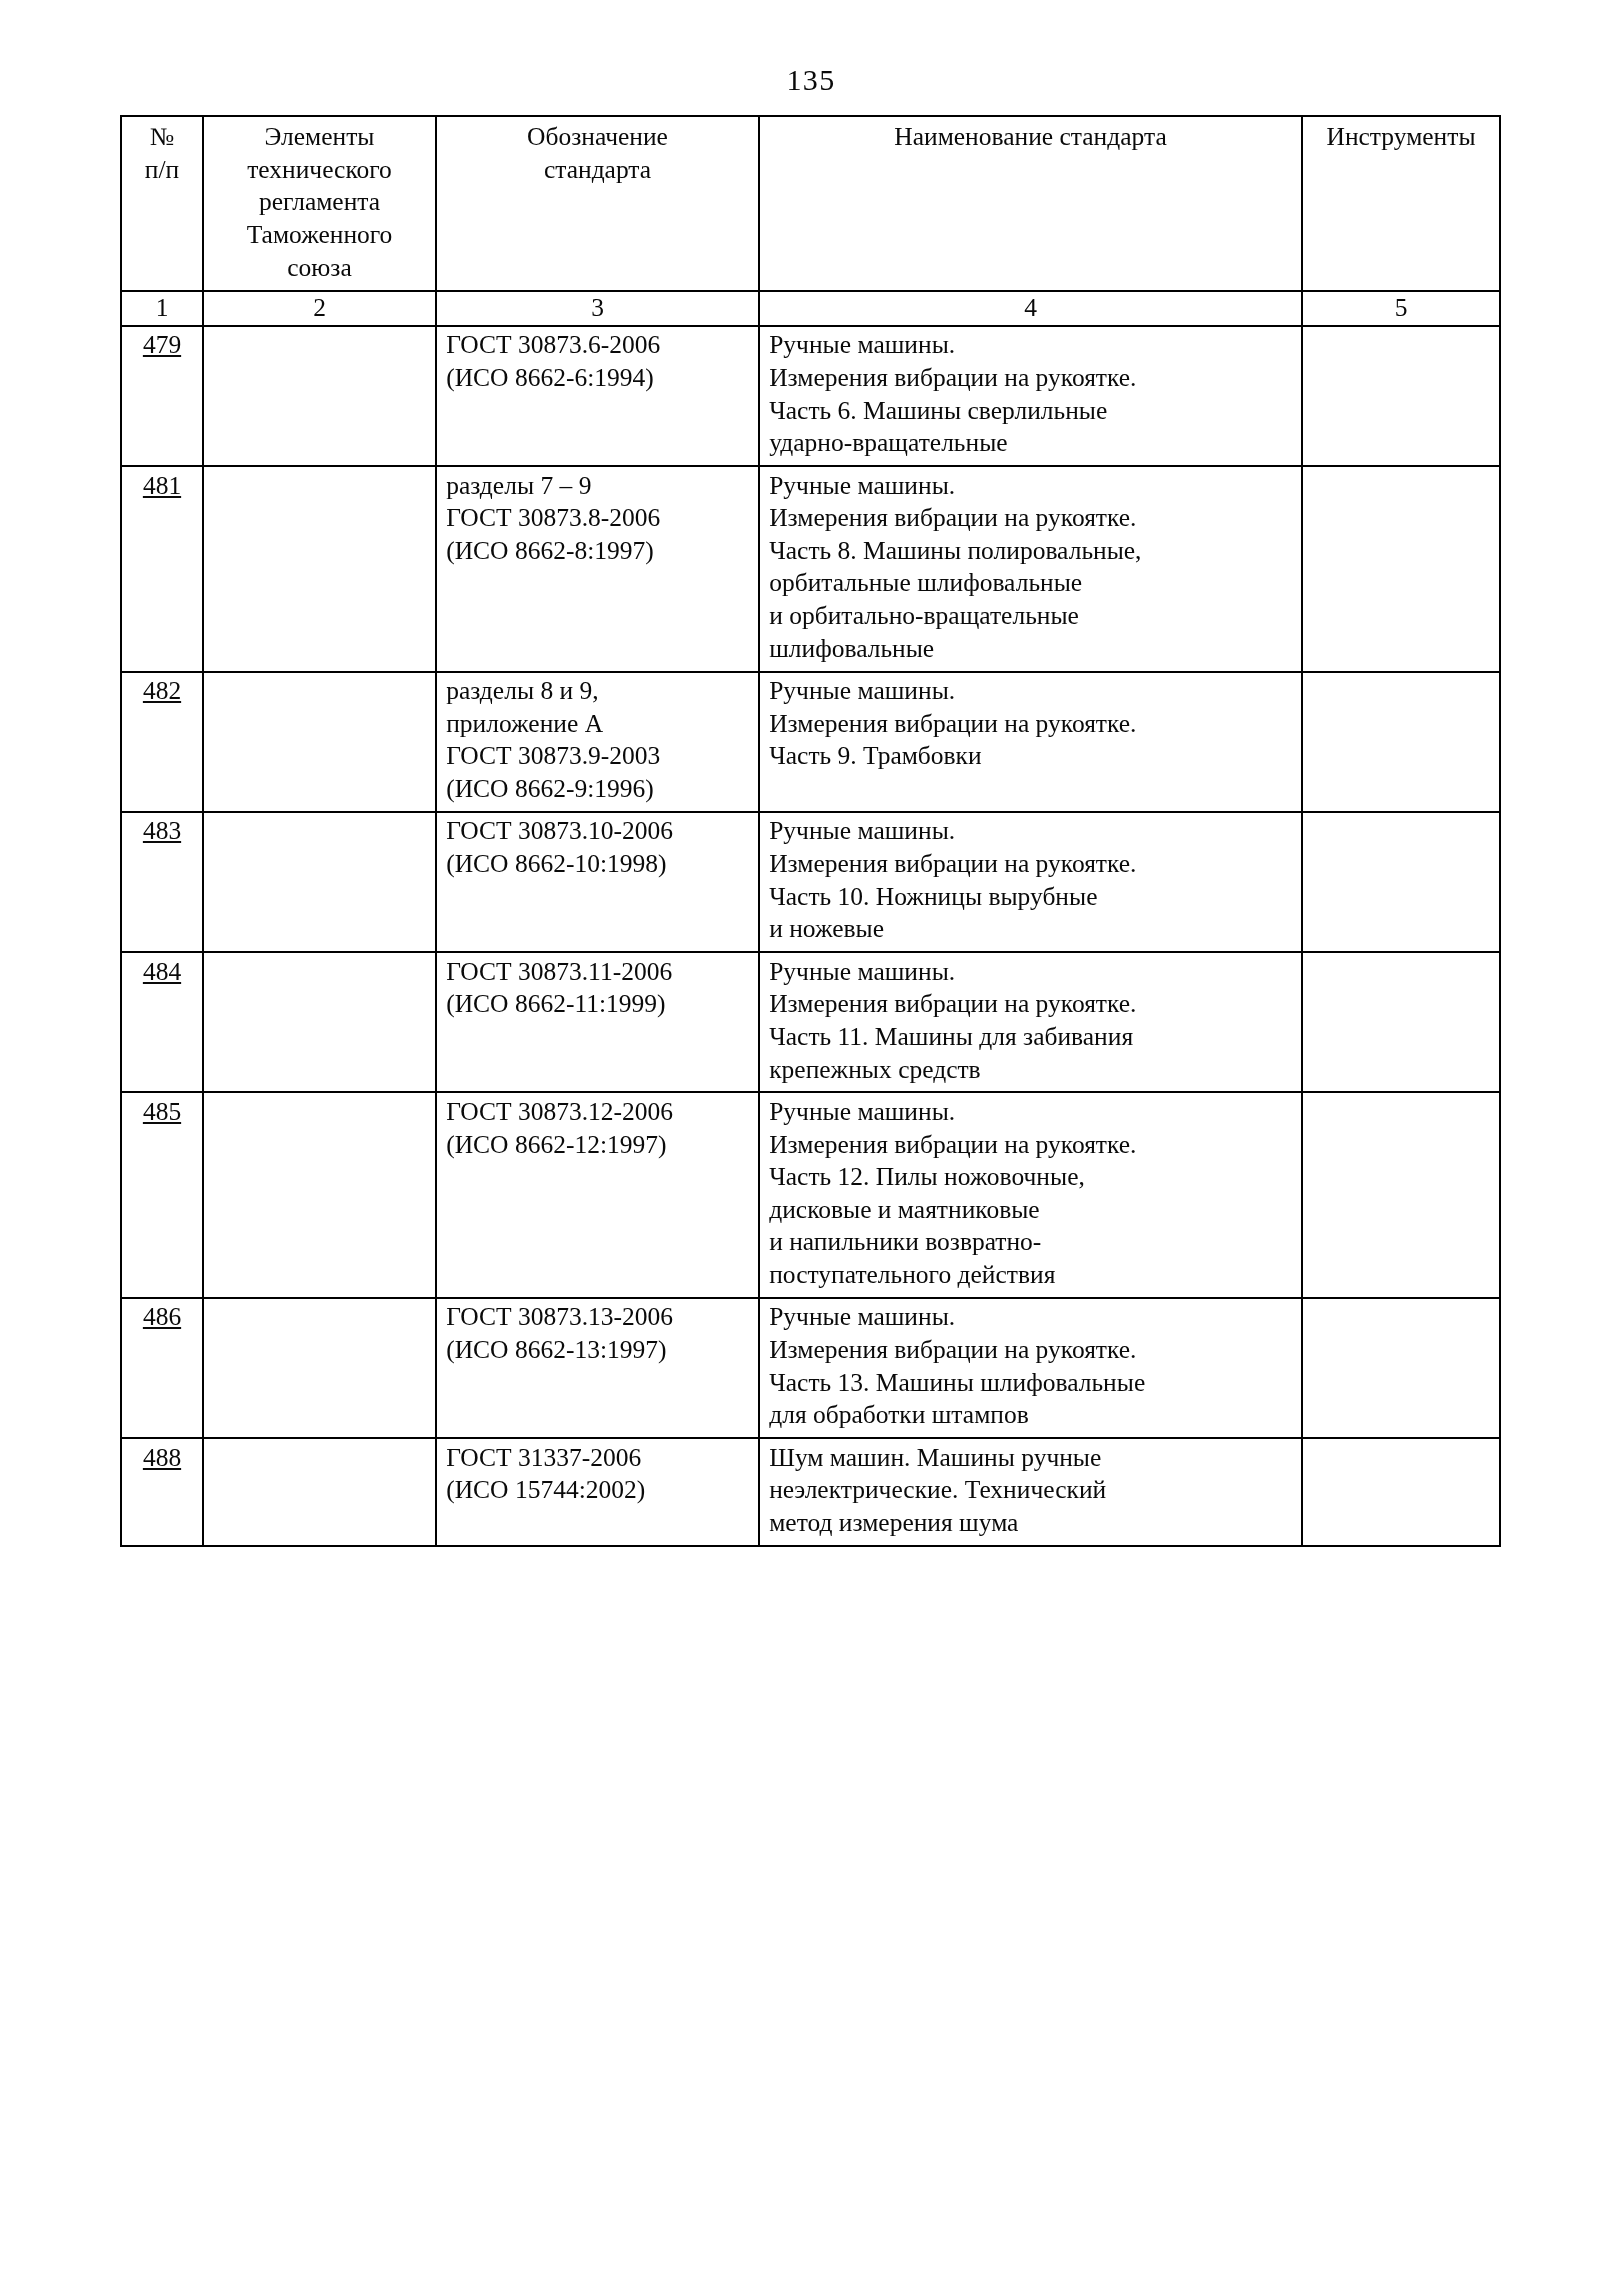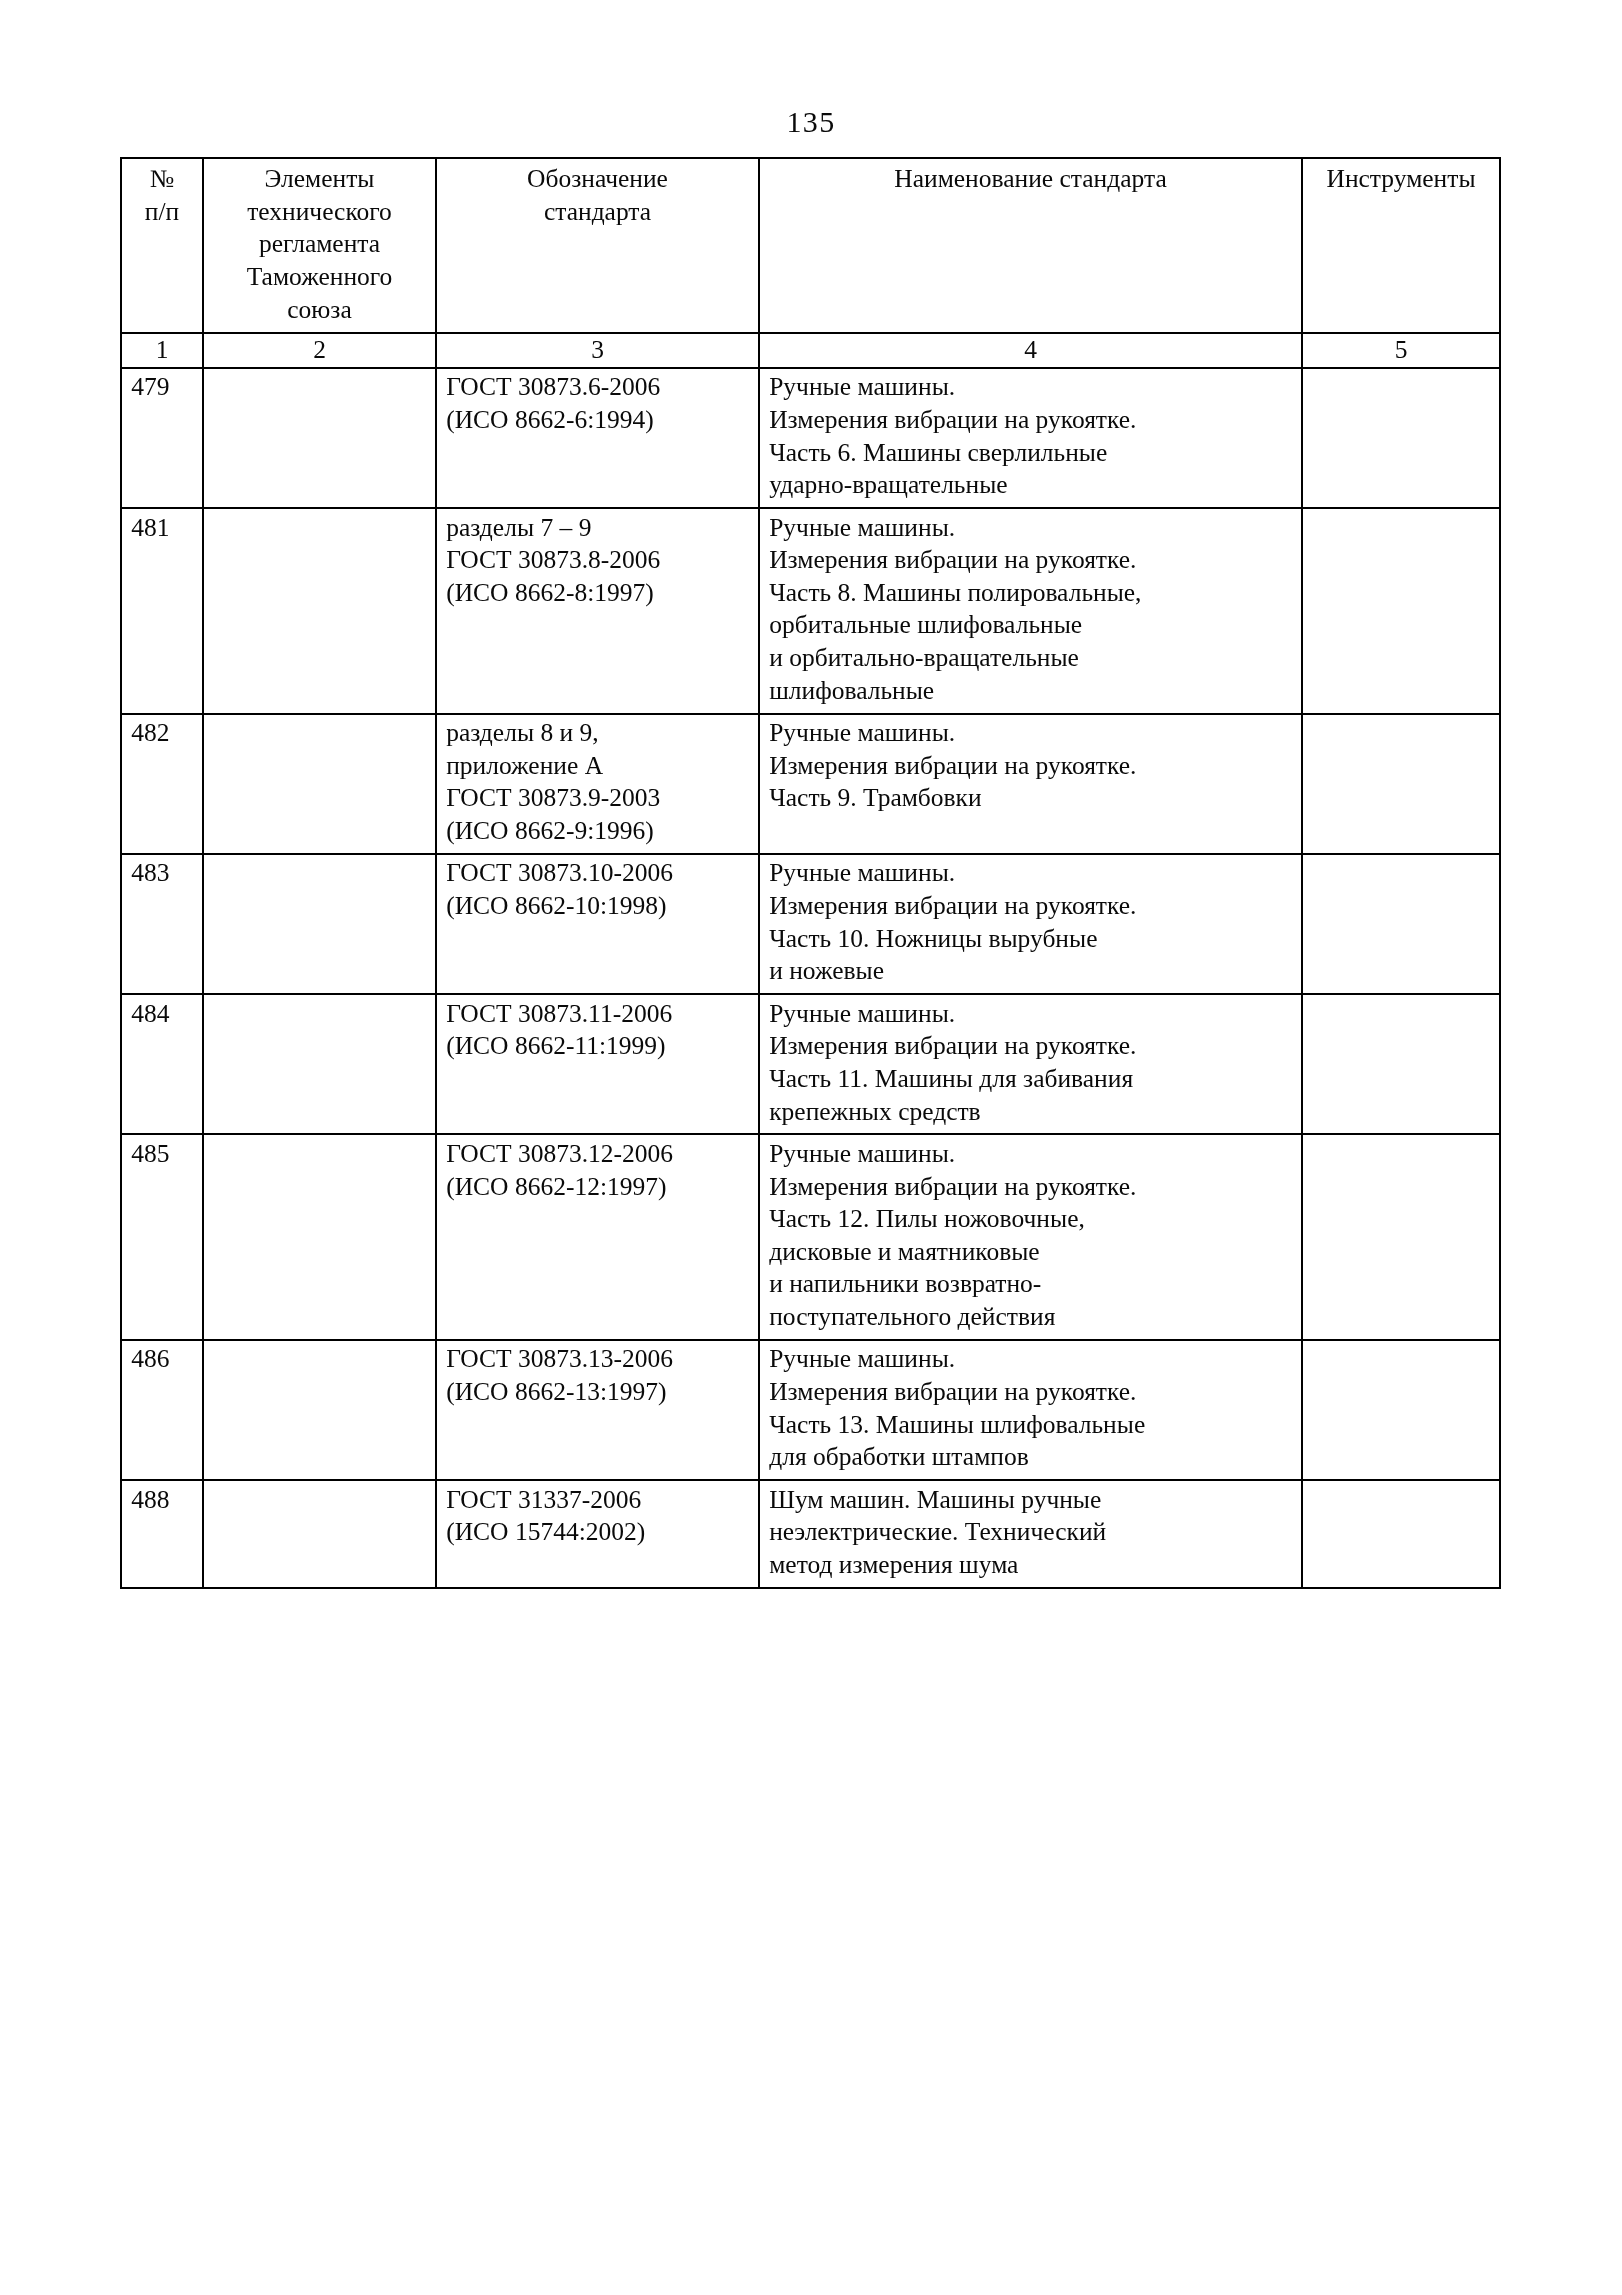--- a/index.html
+++ b/index.html
@@ -12,21 +12,21 @@
     height: 2295px;
     position: relative;
     font-family: "Liberation Serif", "DejaVu Serif", serif;
     color: #0a0a0a;
   }
   .page {
     width: 1622px;
     height: 2295px;
     background: #ffffff;
     box-sizing: border-box;
-    padding-top: 105px;
+    padding-top: 63px;
   }
   .page-number {
     text-align: center;
     font-size: 30px;
     letter-spacing: 1.3px;
     margin-bottom: 18.3px;
   }
   table.standards {
     border-collapse: collapse;
     table-layout: fixed;
@@ -48,21 +48,21 @@
   }
   table.standards th {
     text-align: center;
     padding-top: 3.9px;
   }
   tr.colnums td {
     text-align: center;
     padding: 1.3px 3.9px 2.6px 3.9px;
     line-height: 1.15;
   }
-  td.c-num   { text-align: left; }
+  td.c-num   { text-align: center; text-decoration: underline; }
   td.c-name  { }
   col.w-num  { width: 82px; }
   col.w-el   { width: 233px; }
   col.w-des  { width: 323px; }
   col.w-name { width: 543px; }
   col.w-note { width: 198px; }
 </style>
 </head>
 <body>
 

